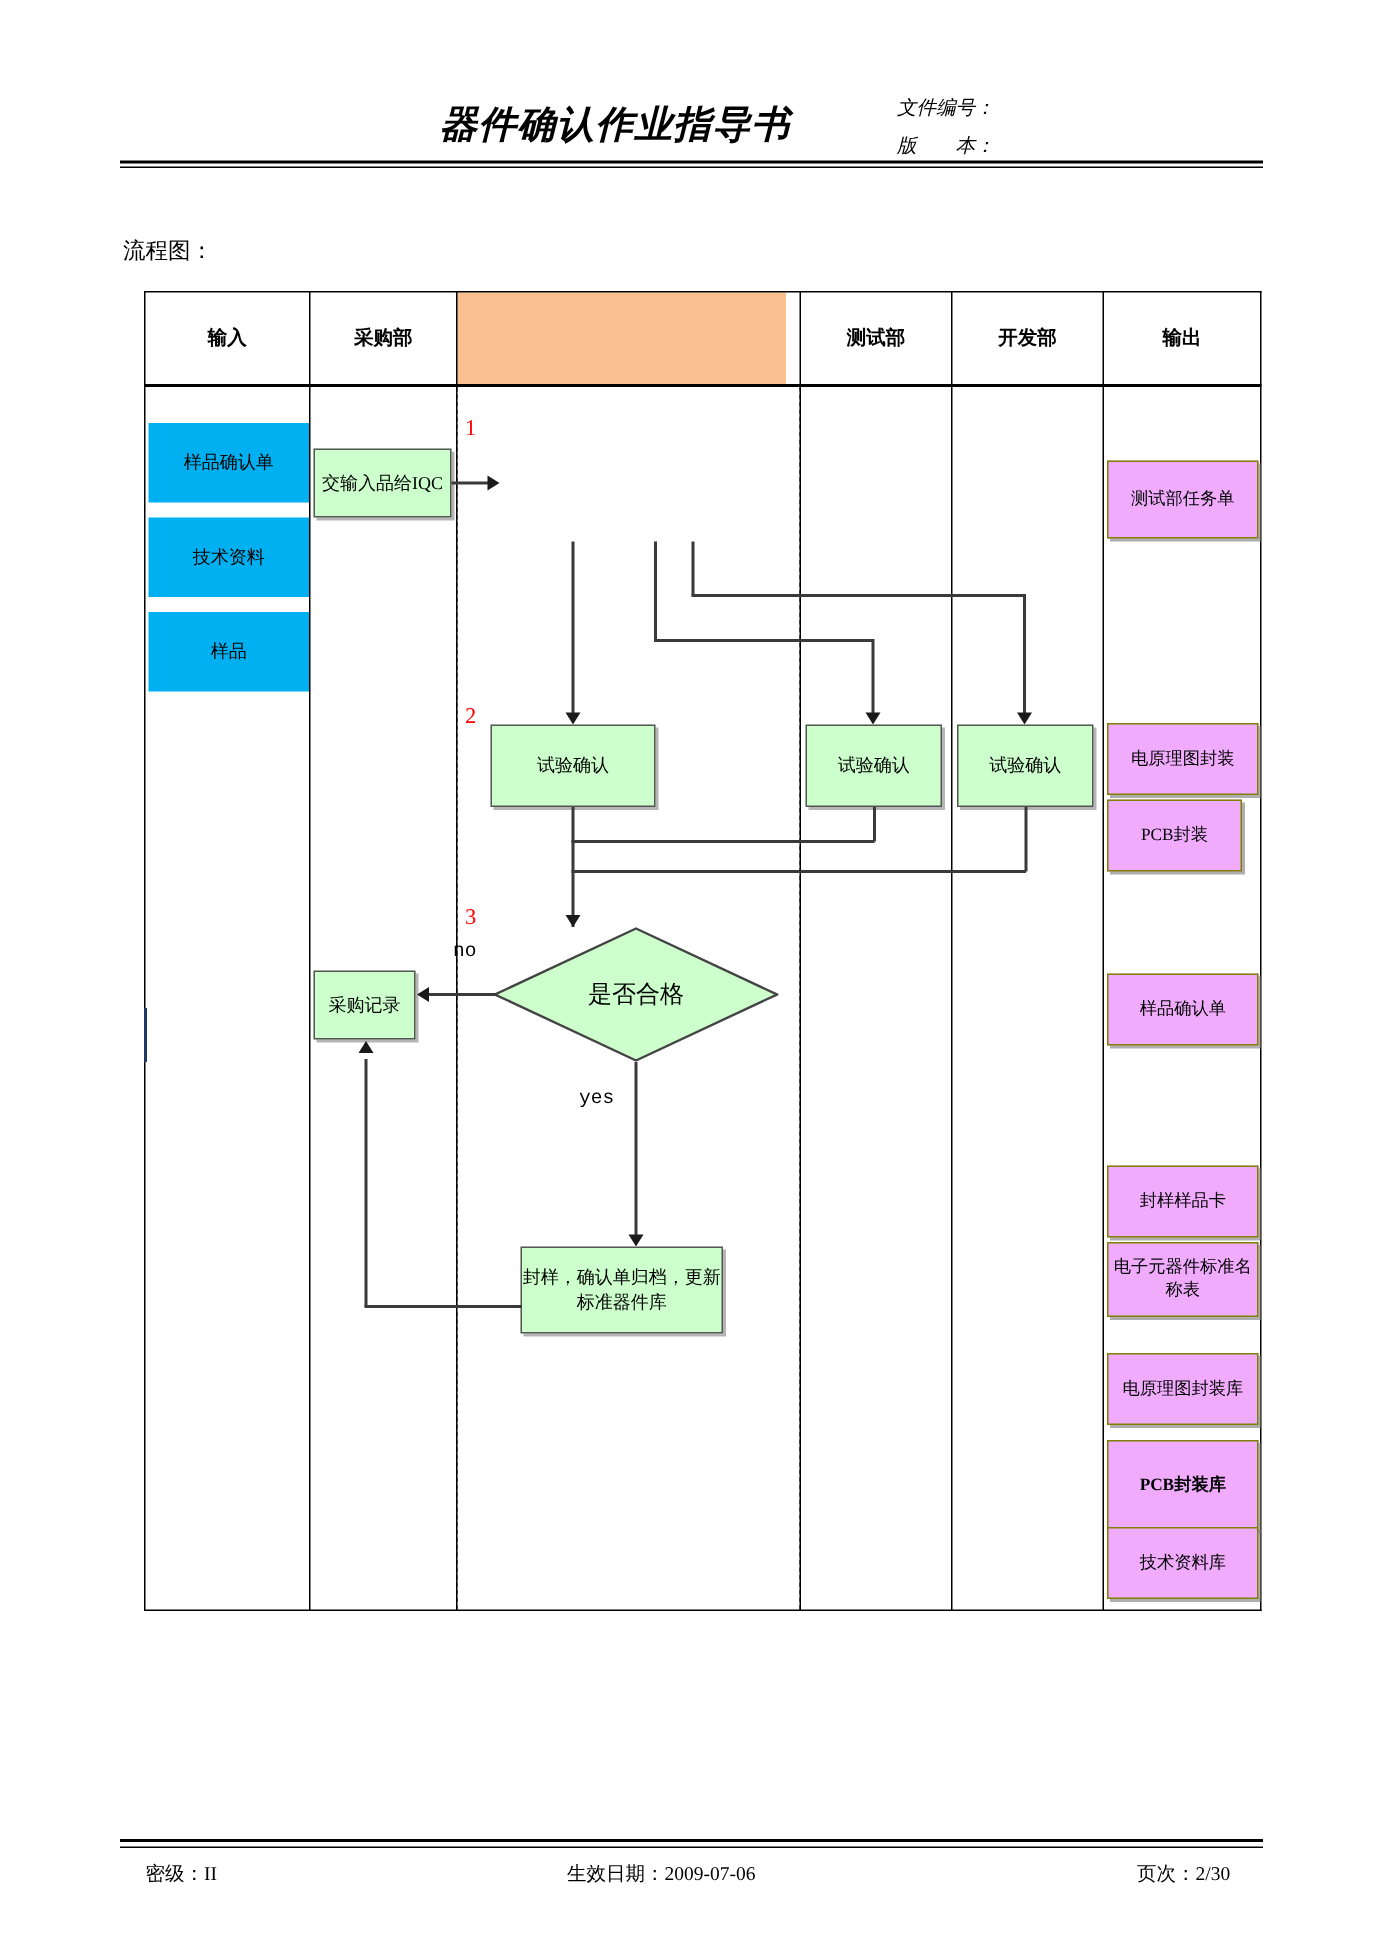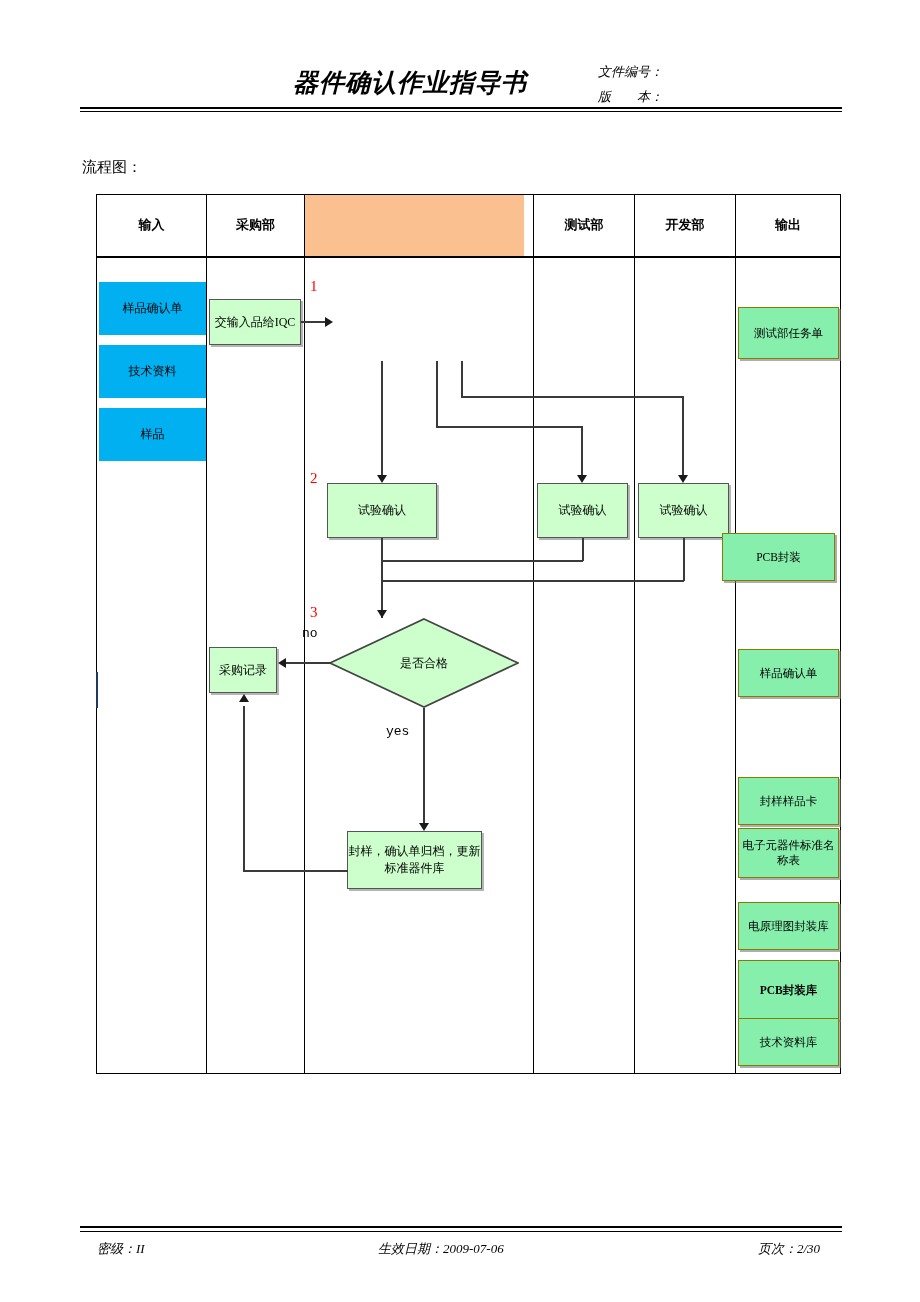--- a/index.html
+++ b/index.html
@@ -107,21 +107,21 @@
     background: #ccffcc;
     border: 1px solid #555555;
     box-shadow: 2px 2px 0 rgba(120,120,120,0.55);
   }
   .blue {
     background: #00b0f0;
     border: 0;
     font-size: 12px;
   }
   .yellow {
-    background: #86efac;
+    background: #f0abfc;
     border: 1px solid #808000;
     box-shadow: 2px 2px 0 rgba(120,120,120,0.6);
     font-size: 11.5px; line-height: 15px;
   }
   .marker {
     position: absolute;
     color: #ff0000; font-size: 15px;
     font-family: "Liberation Serif", "DejaVu Serif", serif;
   }
   .edge-label {
@@ -155,37 +155,36 @@
   .arrow-right {
     position: absolute; width: 0; height: 0;
     border-top: 5px solid transparent;
     border-bottom: 5px solid transparent;
     border-left: 8px solid #1a1a1a;
   }
   #decision-wrap { position: absolute; left: 233px; top: 424px; width: 190px; height: 90px; }
   #decision-label {
     position: absolute; left: 0; top: 0; width: 190px; height: 90px;
     display: flex; align-items: center; justify-content: center;
-    font-size: 12px;
+    font-size: 16px;
     font-family: "Liberation Serif", "DejaVu Serif", serif;
   }
 
   
   #footer-rule-thick {
     position: absolute; left: 80px; top: 1226px; width: 762px; height: 2px; background: #000;
   }
   #footer-rule-thin {
     position: absolute; left: 80px; top: 1231px; width: 762px; height: 1px; background: #000;
   }
   .footer-cell {
     position: absolute; top: 1240px;
     font-size: 13px;
     font-family: "Liberation Serif", "DejaVu Serif", serif;
     white-space: nowrap;
-    font-style: italic;
   }
   #footer-secrecy { left: 97px; }
   #footer-date    { left: 378px; }
   #footer-page    { left: 758px; }
 </style>
 </head>
 <body>
 
 <div id="doc-header">
   <div id="doc-title">器件确认作业指导书</div>
@@ -280,21 +279,22 @@
   <div class="arrow-down" style="left:323px;top:629px;"></div>
   <div class="edge-label" style="left:290px;top:530px;">yes</div>
 
   <div class="node green" style="left:251px;top:637px;width:135px;height:58px;">封样，确认单归档，更新标准器件库</div>
 
   <div class="conn h" style="left:147px;top:676px;width:105px;"></div>
   <div class="conn v" style="left:147px;top:512px;height:165px;"></div>
   <div class="arrow-up" style="left:143px;top:500px;"></div>
 
   <div class="node yellow" style="left:642px;top:113px;width:101px;height:52px;">测试部任务单</div>
-  <div class="node yellow" style="left:626px;top:339px;width:113px;height:48px;">PCB封装</div>
+  <div class="node yellow" style="left:642px;top:288px;width:101px;height:48px;">电原理图封装</div>
+  <div class="node yellow" style="left:642px;top:339px;width:90px;height:48px;">PCB封装</div>
   <div class="node yellow" style="left:642px;top:455px;width:101px;height:48px;">样品确认单</div>
   <div class="node yellow" style="left:642px;top:583px;width:101px;height:48px;">封样样品卡</div>
   <div class="node yellow" style="left:642px;top:634px;width:101px;height:50px;">电子元器件标准名称表</div>
   <div class="node yellow" style="left:642px;top:708px;width:101px;height:48px;">电原理图封装库</div>
   <div class="node yellow" style="left:642px;top:766px;width:101px;height:60px;font-weight:bold;">PCB封装库</div>
   <div class="node yellow" style="left:642px;top:824px;width:101px;height:48px;">技术资料库</div>
 </div>
 
 <div id="footer-rule-thick"></div>
 <div id="footer-rule-thin"></div>

